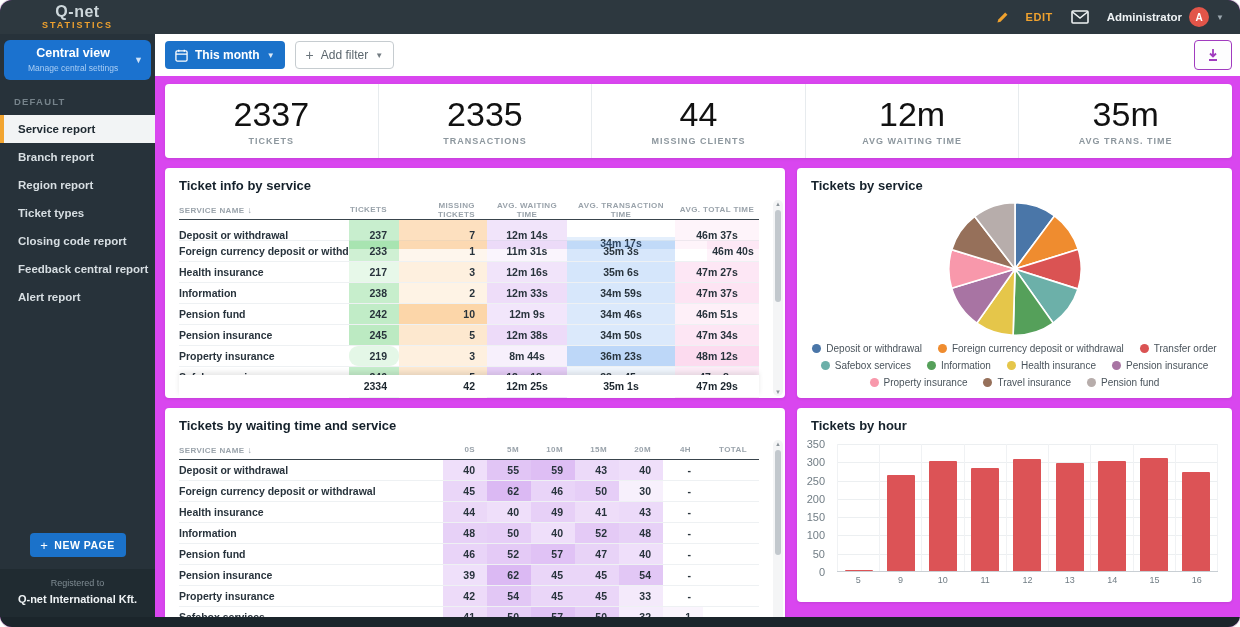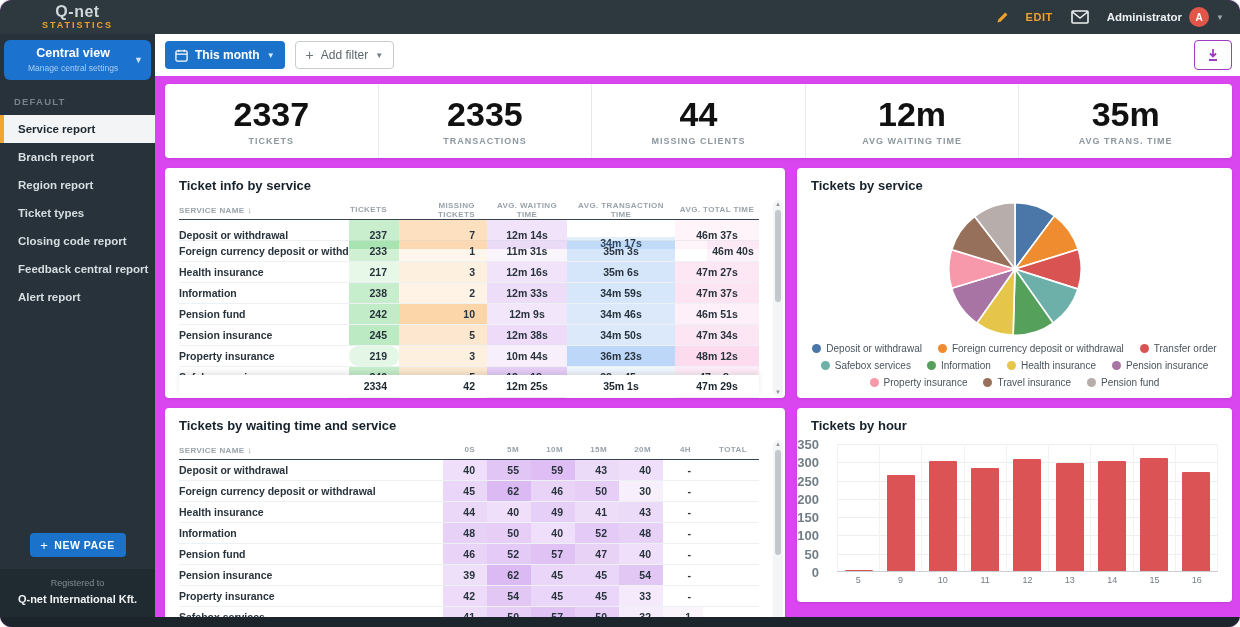--- a/index.html
+++ b/index.html
@@ -48,21 +48,21 @@
   .btn-outline .plus { font-size:14px; color:#6b757c; }
   .btn-chev { font-size:8px; opacity:.85; }
   .dl-btn { margin-left:auto; width:38px; height:30px; background:#fdfdfe; border:1.5px solid #a13bbf; border-radius:4px; display:flex; align-items:center; justify-content:center; cursor:pointer; }
 
   .scroll-area { flex:1; padding:8px 8px 0 10px; overflow:hidden; }
 
   
   .stats-card { background:#fff; border-radius:4px; box-shadow:0 1px 3px rgba(0,0,0,.1); height:74px; display:flex; }
   .stat { flex:1; display:flex; flex-direction:column; align-items:center; justify-content:center; border-left:1px solid #e7ebee; }
   .stat:first-child { border-left:none; }
-  .stat-value { font-size:34px; font-weight:bold; color:#111; line-height:1; }
+  .stat-value { font-size:34px; font-weight:normal; color:#111; line-height:1; }
   .stat-label { margin-top:5px; font-size:9px; font-weight:bold; color:#8d979e; letter-spacing:1px; }
 
   
   .grid { margin-top:10px; display:grid; grid-template-columns:620px 435px; gap:10px 12px; }
   .card { background:#fff; border-radius:4px; box-shadow:0 1px 3px rgba(0,0,0,.1); padding:10px 14px 0; position:relative; overflow:hidden; }
   .card-title { font-size:13px; font-weight:bold; color:#15212b; height:22px; }
   #ticket-info-card { height:230px; }
   #pie-card { height:230px; }
   #waiting-card { height:250px; }
   #bar-card { height:194px; }
@@ -98,21 +98,21 @@
   .pie-wrap { display:flex; justify-content:center; }
   .legend { margin-top:2px; }
   .legend-row { display:flex; justify-content:center; gap:16px; height:17px; align-items:center; }
   .legend-item { display:flex; align-items:center; gap:5px; }
   .legend-dot { width:9px; height:9px; border-radius:50%; flex-shrink:0; }
   .legend-label { font-size:10px; color:#4a545c; white-space:nowrap; }
 
   
   .bar-chart { display:flex; margin-top:4px; }
   .y-axis { width:26px; position:relative; height:128px; flex-shrink:0; }
-  .y-tick { position:absolute; right:18px; font-size:13px; color:#717d85; transform:translateY(-50%);font-weight:bold; }
+  .y-tick { position:absolute; right:12px; font-size:11px; color:#717d85; transform:translateY(-50%); }
   .plot { position:relative; flex:1; height:128px; border-bottom:1px solid #c9cfd4; }
   .grid-line { position:absolute; left:0; right:0; height:1px; background:#eceff1; }
   .slots { position:absolute; inset:0; display:flex; }
   .slot { flex:1; border-left:1px solid #f0f2f4; display:flex; align-items:flex-end; justify-content:center; }
   .slot:last-child { border-right:1px solid #f0f2f4; }
   .bar { width:68%; background:#dc5356; border-radius:1px 1px 0 0; }
   .x-axis { display:flex; margin-left:26px; height:16px; align-items:center; }
   .x-label { flex:1; text-align:center; font-size:9px; color:#717d85; }
 
   
@@ -288,21 +288,21 @@
                     <div class="cell al-r" style="background: rgba(95, 205, 110, 0.42);">245</div>
                     <div class="cell al-r" style="background: rgba(248, 160, 55, 0.24);">5</div>
                     <div class="cell al-c" style="background: rgba(168, 85, 226, 0.21);">12m 38s</div>
                     <div class="cell al-c" style="background: rgba(66, 140, 235, 0.19);">34m 50s</div>
                     <div class="cell al-c" style="background: rgba(242, 105, 190, 0.17);">47m 34s</div>
                   </div>
                   <div class="tbl-row">
                     <div class="cell svc">Property insurance</div>
                     <div class="cell al-r" style="background: rgba(95, 205, 110, 0.17); border-radius: 9px;">219</div>
                     <div class="cell al-r" style="background: rgba(248, 160, 55, 0.16);">3</div>
-                    <div class="cell al-c" style="background: rgba(168, 85, 226, 0.09);">10m 44s</div>
+                    <div class="cell al-c" style="background: rgba(168, 85, 226, 0.09);">8m 44s</div>
                     <div class="cell al-c" style="background: rgba(66, 140, 235, 0.35);">36m 23s</div>
                     <div class="cell al-c" style="background: rgba(242, 105, 190, 0.24);">48m 12s</div>
                   </div>
                   <div class="tbl-row">
                     <div class="cell svc">Safebox services</div>
                     <div class="cell al-r" style="background: rgba(95, 205, 110, 0.37);">240</div>
                     <div class="cell al-r" style="background: rgba(248, 160, 55, 0.24);">5</div>
                     <div class="cell al-c" style="background: rgba(168, 85, 226, 0.29);">13m 18s</div>
                     <div class="cell al-c" style="background: rgba(66, 140, 235, 0.08);">33m 45s</div>
                     <div class="cell al-c" style="background: rgba(242, 105, 190, 0.13);">47m 8s</div>

